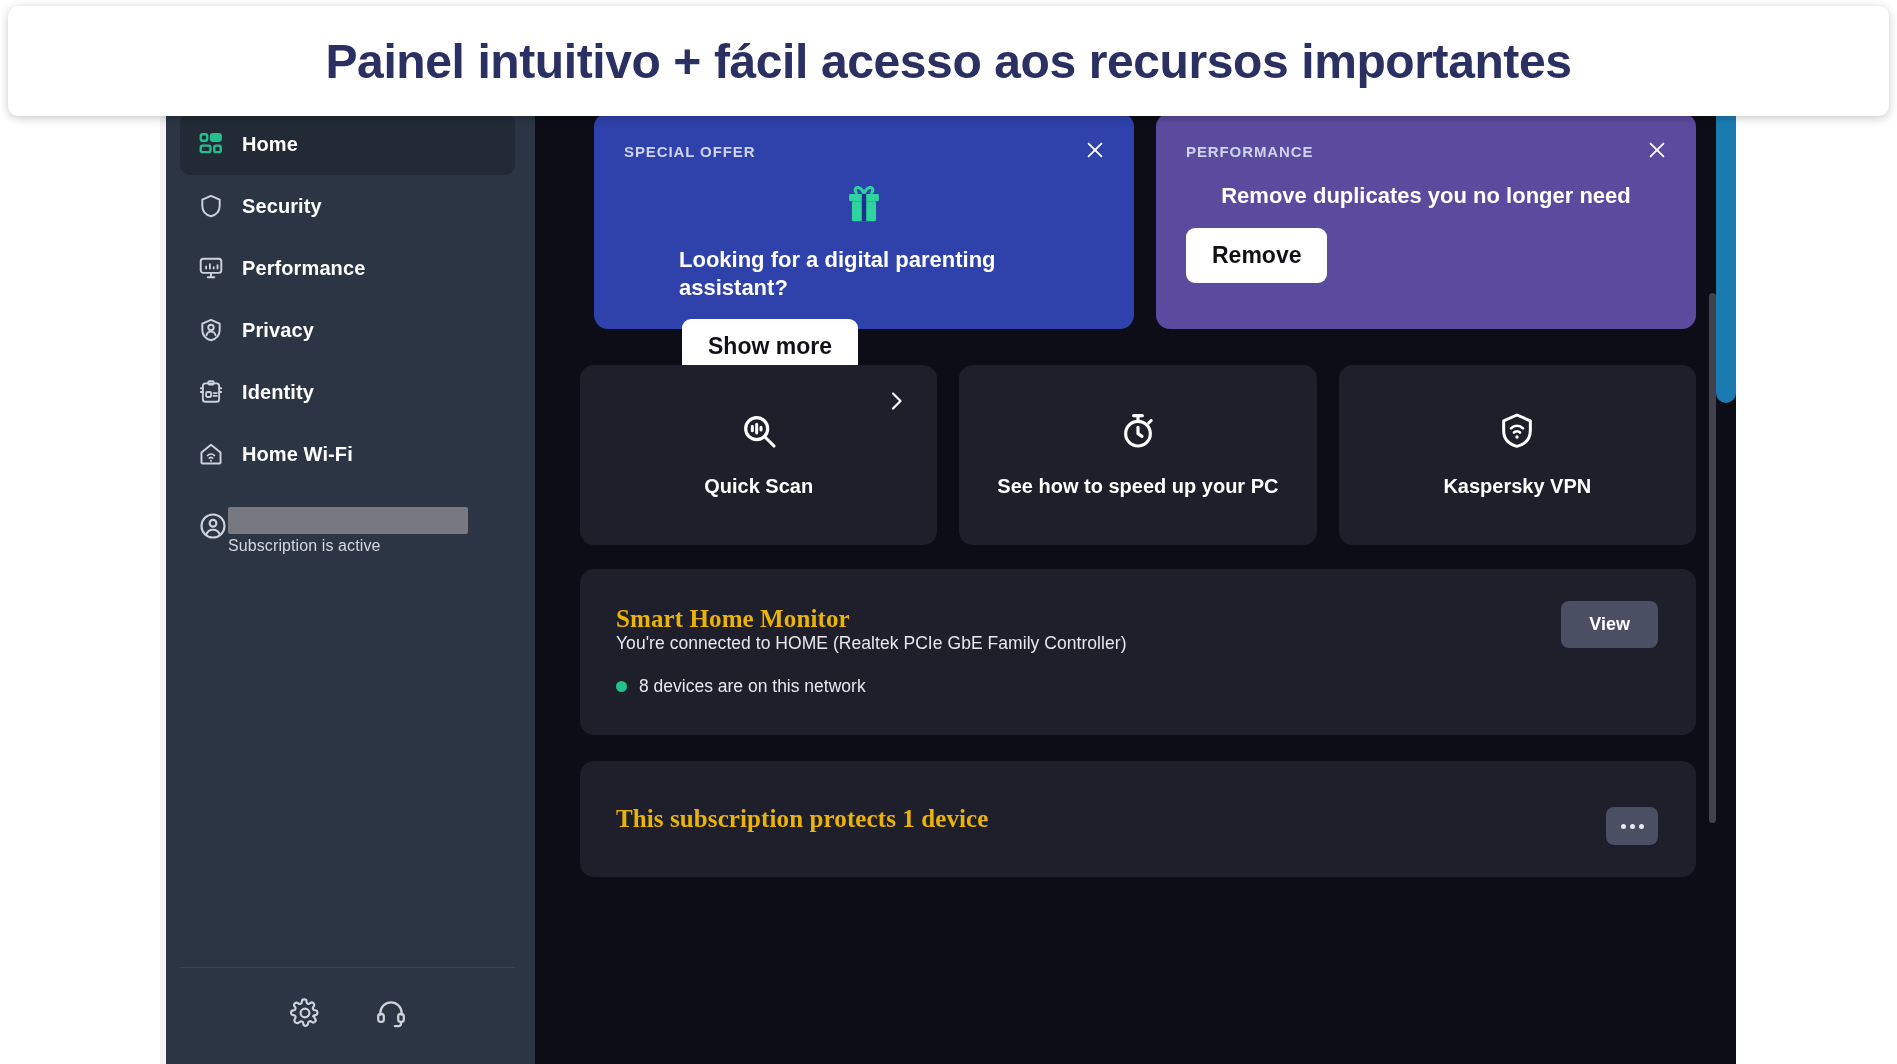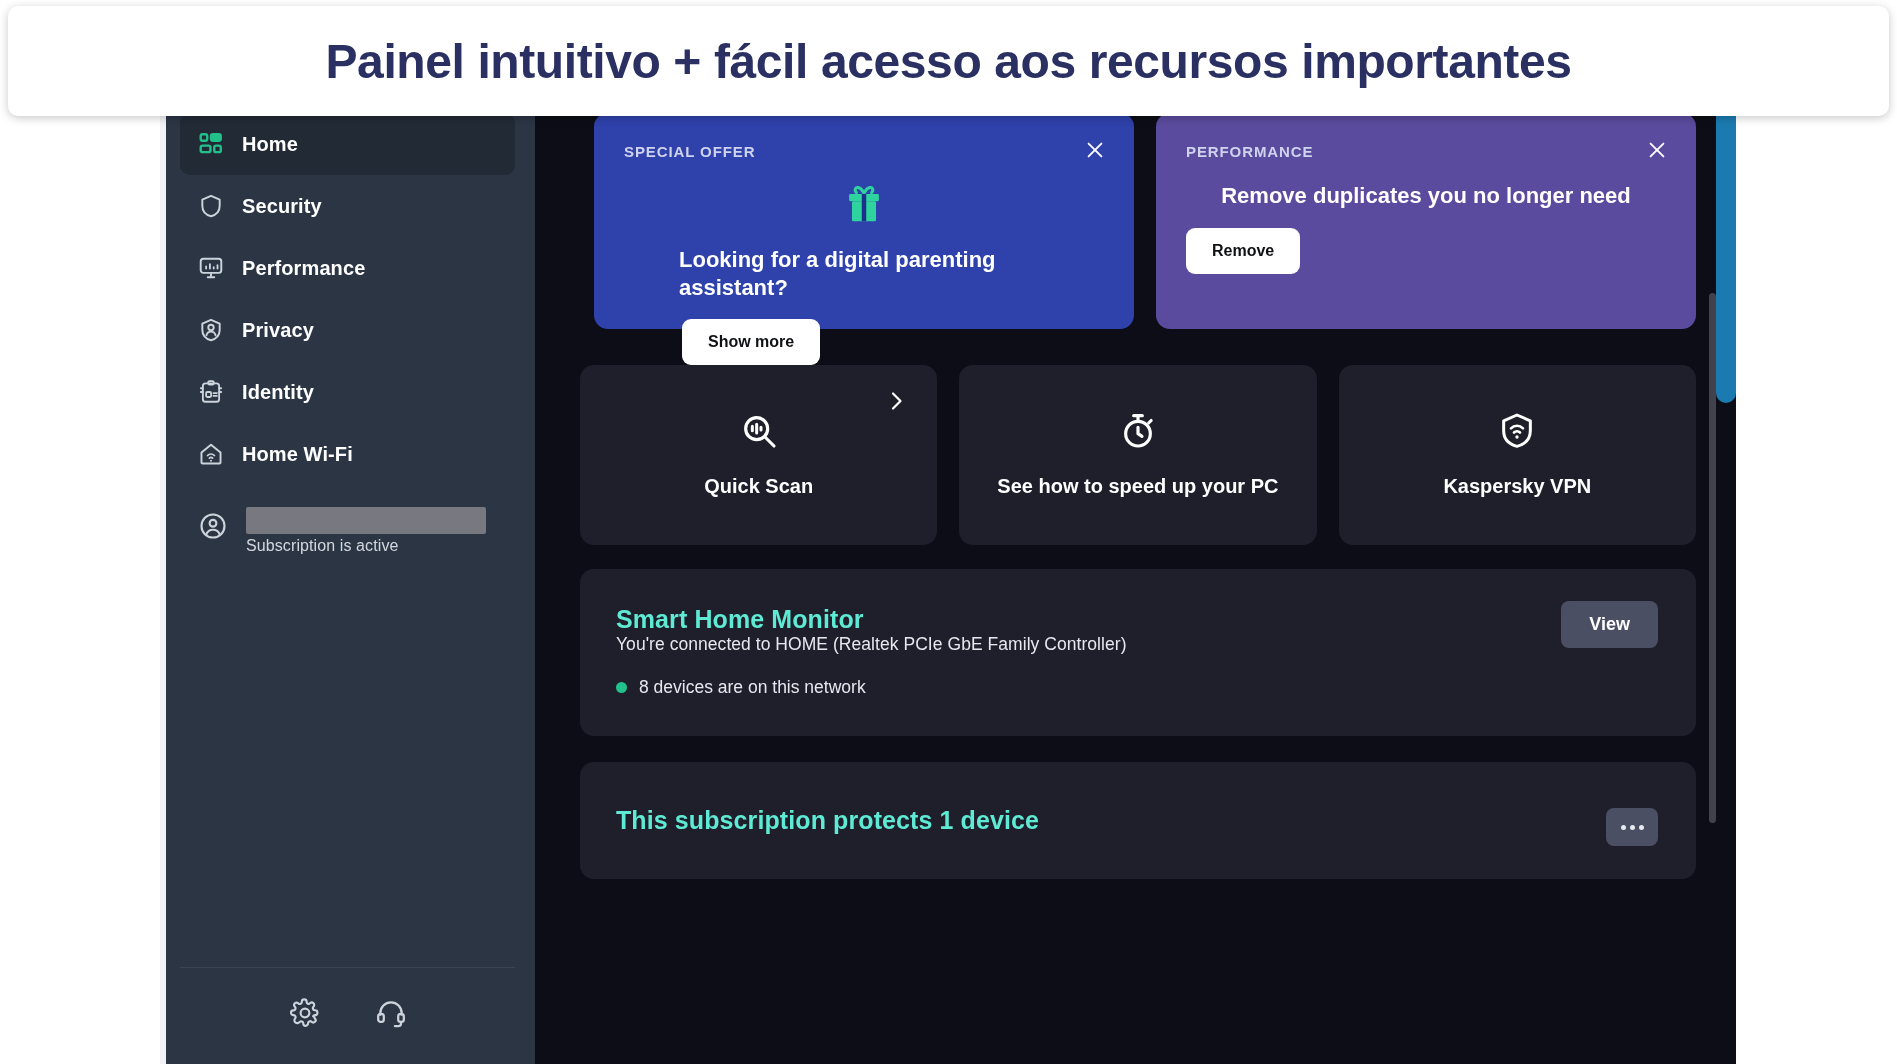--- a/index.html
+++ b/index.html
@@ -91,21 +91,20 @@
     font-size: 20px;
     font-weight: 700;
     color: #ffffff;
     letter-spacing: 0.1px;
   }
 
   
   #account {
     display: flex;
     align-items: flex-start;
-    gap: 18px;
     padding: 10px 38px 0 38px;
     margin-top: 12px;
     cursor: pointer;
   }
   #account-icon { width: 30px; height: 30px; flex: 0 0 30px; margin-top: 4px;}
   #account-text { display: flex; flex-direction: column; gap: 2px; }
   #account-redacted {
     width: 240px;
     height: 27px;
     background: #777880;
@@ -187,21 +186,21 @@
     font-weight: 700;
     color: #ffffff;
     line-height: 1.26;
     max-width: 370px;
   }
   .promo-btn {
     margin-top: 18px;
     display: inline-block;
     background: #ffffff;
     color: #101114;
-    font-size: 16px;
+    font-size: 23px;
     font-weight: 700;
     border: none;
     border-radius: 9px;
     padding: 14px 26px;
     cursor: pointer;
     font-family: "Liberation Sans", sans-serif;
   }
   .promo-card.offer .promo-btn { margin-left: 58px; }
 
   
@@ -242,22 +241,23 @@
   .panel {
     background: #1e1f2b;
     border-radius: 14px;
     margin-top: 24px;
     padding: 36px 42px 38px 36px;
     position: relative;
   }
   .panel-title {
     font-size: 25px;
     font-weight: 700;
-    color: #5eead4;
+    color: #eab308;
     letter-spacing: 0.1px;
+    font-family: Liberation Serif, serif;
   }
   .panel-sub {
     font-size: 17.5px;
     color: #e6e8ee;
     letter-spacing: 0.05px;
   }
   .panel-status {
     display: flex;
     align-items: center;
     gap: 12px;

